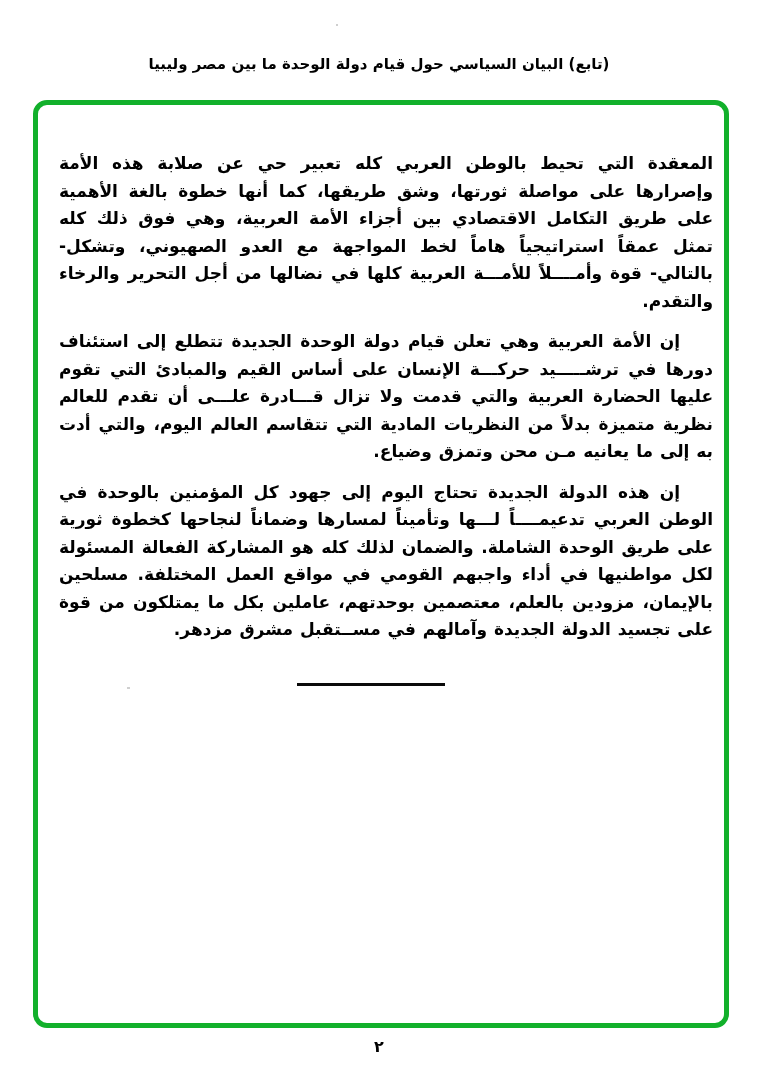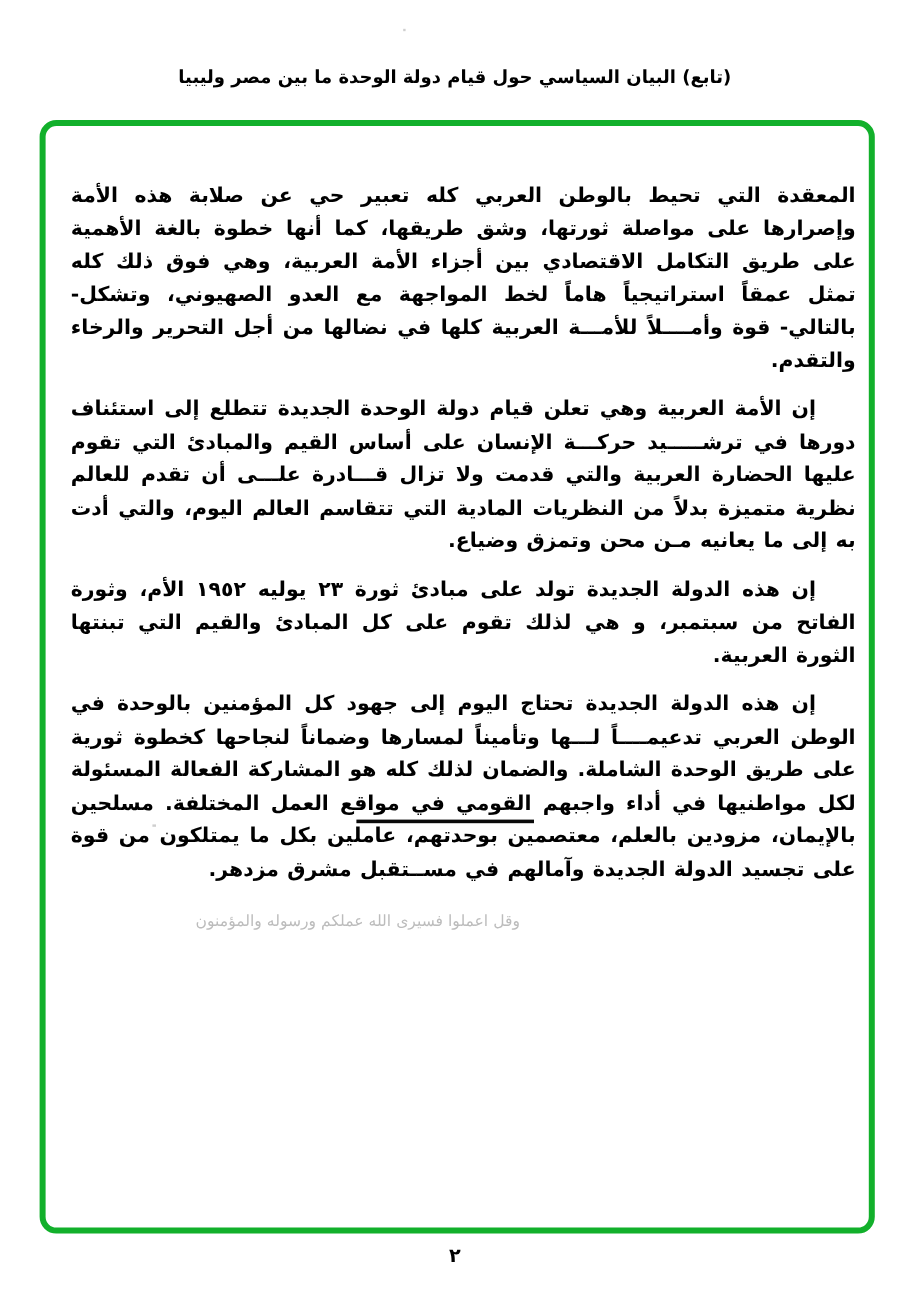--- a/index.html
+++ b/index.html
@@ -88,23 +88,21 @@
 <body style="--frame-green: #12b02b; --body-text: #000000; --verse-gray: #b5b5b5;">
 
 <div class="page">
 
   <div class="doc-title">(تابع) البيان السياسي حول قيام دولة الوحدة ما بين مصر وليبيا</div>
 
   <div class="frame">
     <div class="content">
       <p class="paragraph no-indent">المعقدة التي تحيط بالوطن العربي كله تعبير حي عن صلابة هذه الأمة وإصرارها على مواصلة ثورتها، وشق طريقها، كما أنها خطوة بالغة الأهمية على طريق التكامل الاقتصادي بين أجزاء الأمة العربية، وهي فوق ذلك كله تمثل عمقاً استراتيجياً هاماً لخط المواجهة مع العدو الصهيوني، وتشكل- بالتالي- قوة وأمــــلاً للأمـــة العربية كلها في نضالها من أجل التحرير والرخاء والتقدم.</p>
       <p class="paragraph">إن الأمة العربية وهي تعلن قيام دولة الوحدة الجديدة تتطلع إلى استئناف دورها في ترشـــــيد حركـــة الإنسان على أساس القيم والمبادئ التي تقوم عليها الحضارة العربية والتي قدمت ولا تزال قـــادرة علـــى أن تقدم للعالم نظرية متميزة بدلاً من النظريات المادية التي تتقاسم العالم اليوم، والتي أدت به إلى ما يعانيه مـن محن وتمزق وضياع.</p>
-      <p class="paragraph">إن هذه الدولة الجديدة تولد على مبادئ ثورة ٢٣ يوليه ١٩٥٢ الأم، وثورة الفاتح من سبتمبر، و هي لذلك تقوم على كل المبادئ والقيم التي تبنتها الثورة العربية.</p>
       <p class="paragraph">إن هذه الدولة الجديدة تحتاج اليوم إلى جهود كل المؤمنين بالوحدة في الوطن العربي تدعيمــــاً لـــها وتأميناً لمسارها وضماناً لنجاحها كخطوة ثورية على طريق الوحدة الشاملة. والضمان لذلك كله هو المشاركة الفعالة المسئولة لكل مواطنيها في أداء واجبهم القومي في مواقع العمل المختلفة. مسلحين بالإيمان، مزودين بالعلم، معتصمين بوحدتهم، عاملين بكل ما يمتلكون من قوة على تجسيد الدولة الجديدة وآمالهم في مســتقبل مشرق مزدهر.</p>
-      <div class="closing-verse">وقل اعملوا فسيرى الله عملكم ورسوله والمؤمنون</div>
     </div>
   </div>
 
   <div class="signature-divider"></div>
 
   <div class="speck s1"></div>
   <div class="speck s2"></div>
 
   <div class="page-number">٢</div>
 

